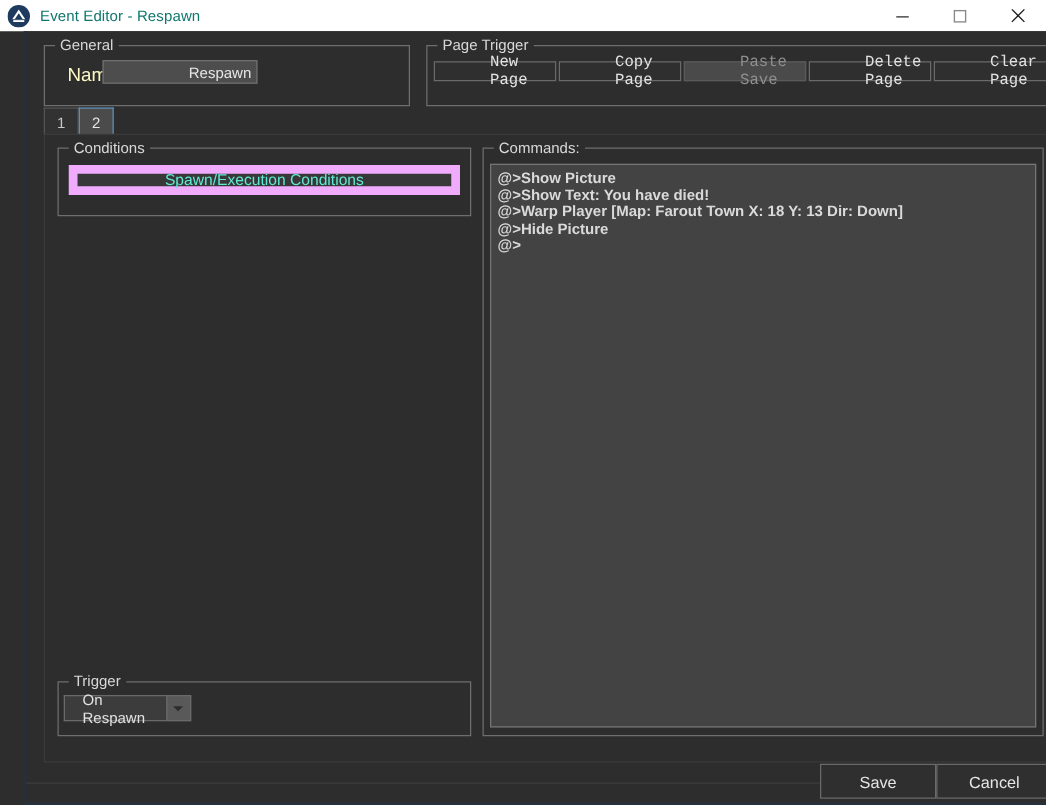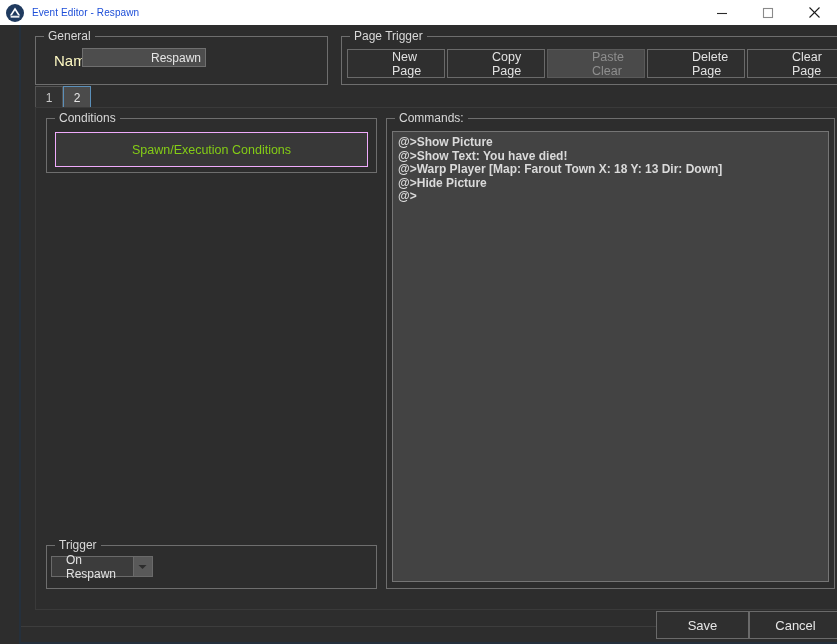--- a/index.html
+++ b/index.html
@@ -29,22 +29,22 @@
     display: flex;
     align-items: center;
   }
   #app-icon {
     width: 18px; height: 18px;
     margin-left: 6px;
     flex: 0 0 auto;
   }
   #title-text {
     margin-left: 8px;
-    font-size: 10px;
-    color: #1d4ed8;
+    font-size: 12px;
+    color: #0f766e;
     white-space: nowrap;
     letter-spacing: 0.1px;
   }
   #winbtns {
     margin-left: auto;
     display: flex;
     height: 25px;
   }
   .winbtn {
     width: 46px;
@@ -118,25 +118,25 @@
     width: 503px; height: 49px;
   }
   #page-buttons {
     position: absolute;
     left: 5px; top: 12px;
     display: flex;
     gap: 2px;
   }
   .pagebtn {
     width: 98px;
-    height: 29px;
+    height: 16px;
     background: #2f2f2f;
     border: 1px solid #6a6a6a;
     color: #e2e2e2;
-    font-family: Liberation Sans, sans-serif;
+    font-family: Liberation Mono, monospace;
     font-size: 12.5px;
     display: flex;
     align-items: center;
     justify-content: center;
     box-sizing: border-box;
     cursor: pointer;
     user-select: none;
     padding-left: 44px;
   }
   .pagebtn.disabled {
@@ -186,24 +186,24 @@
   }
 
   
   #conditions-group {
     left: 10px; top: 10px;
     width: 331px; height: 55px;
   }
   #conditions-btn {
     position: absolute;
     left: 8px; top: 13px;
-    width: 313px; height: 35px;
+    width: 313px; height: 24px;
     background: #383838;
-    border: 1px solid #f0abfc;
-    color: #84cc16;
+    border: 7px solid #f0abfc;
+    color: #5eead4;
     font-family: "Liberation Sans", sans-serif;
     font-size: 12.5px;
     display: flex;
     align-items: center;
     justify-content: center;
     box-sizing: border-box;
     cursor: pointer;
     user-select: none;
   }
 
@@ -337,21 +337,21 @@
       <div class="glabel">General</div>
       <div id="name-label">Name:</div>
       <input id="name-input" type="text" value="Respawn" style="">
     </div>
 
     <div class="group" id="pageoptions-group">
       <div class="glabel">Page Trigger</div>
       <div id="page-buttons">
         <div class="pagebtn">New Page</div>
         <div class="pagebtn">Copy Page</div>
-        <div class="pagebtn disabled">Paste Clear</div>
+        <div class="pagebtn disabled">Paste Save</div>
         <div class="pagebtn">Delete Page</div>
         <div class="pagebtn">Clear Page</div>
       </div>
     </div>
 
     <div id="tabstrip">
       <div class="tab">1</div>
       <div class="tab active">2</div>
     </div>
 

